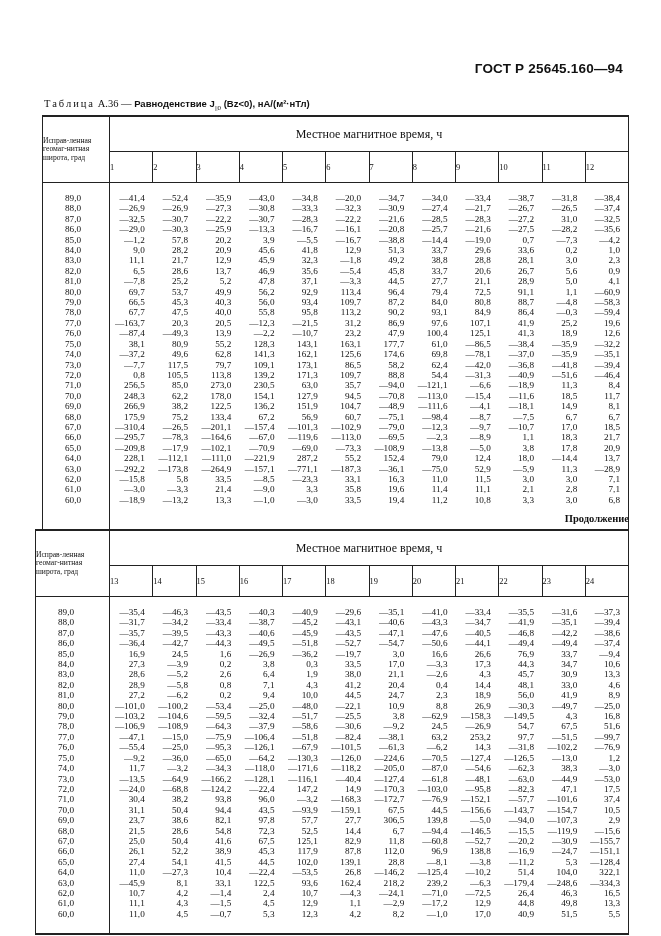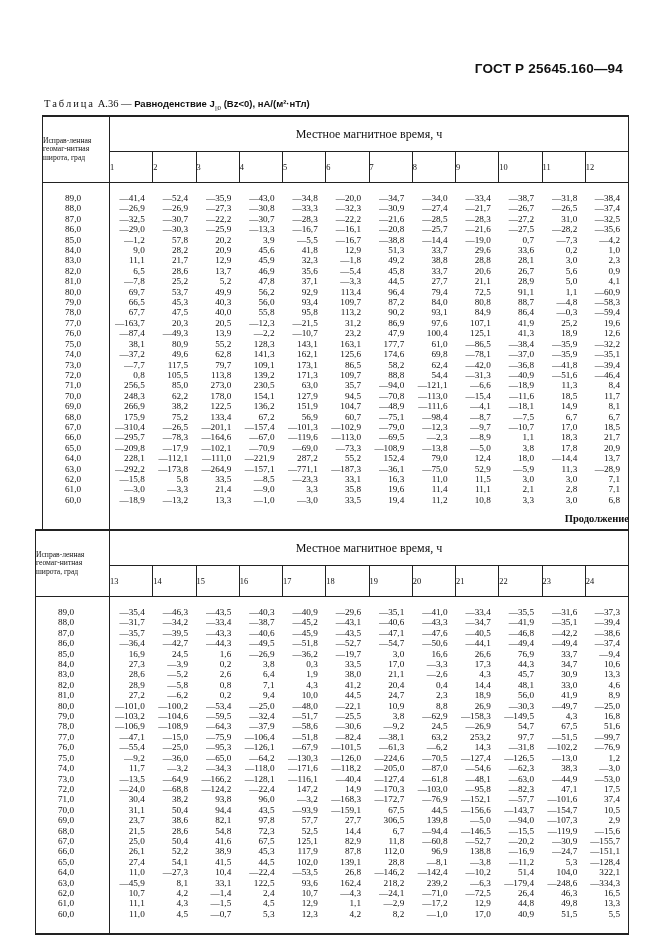--- a/index.html
+++ b/index.html
@@ -994,21 +994,21 @@
       </tr>
       <tr>
         <td class="lat-cell">64,0</td>
         <td class="val-cell">11,0</td>
         <td class="val-cell">—27,3</td>
         <td class="val-cell">10,4</td>
         <td class="val-cell">—22,4</td>
         <td class="val-cell">—53,5</td>
         <td class="val-cell">26,8</td>
         <td class="val-cell">—146,2</td>
-        <td class="val-cell">—142,4</td>
+        <td class="val-cell">—125,4</td>
         <td class="val-cell">—10,2</td>
         <td class="val-cell">51,4</td>
         <td class="val-cell">104,0</td>
         <td class="val-cell last">322,1</td>
       </tr>
       <tr>
         <td class="lat-cell">63,0</td>
         <td class="val-cell">—45,9</td>
         <td class="val-cell">8,1</td>
         <td class="val-cell">33,1</td>

